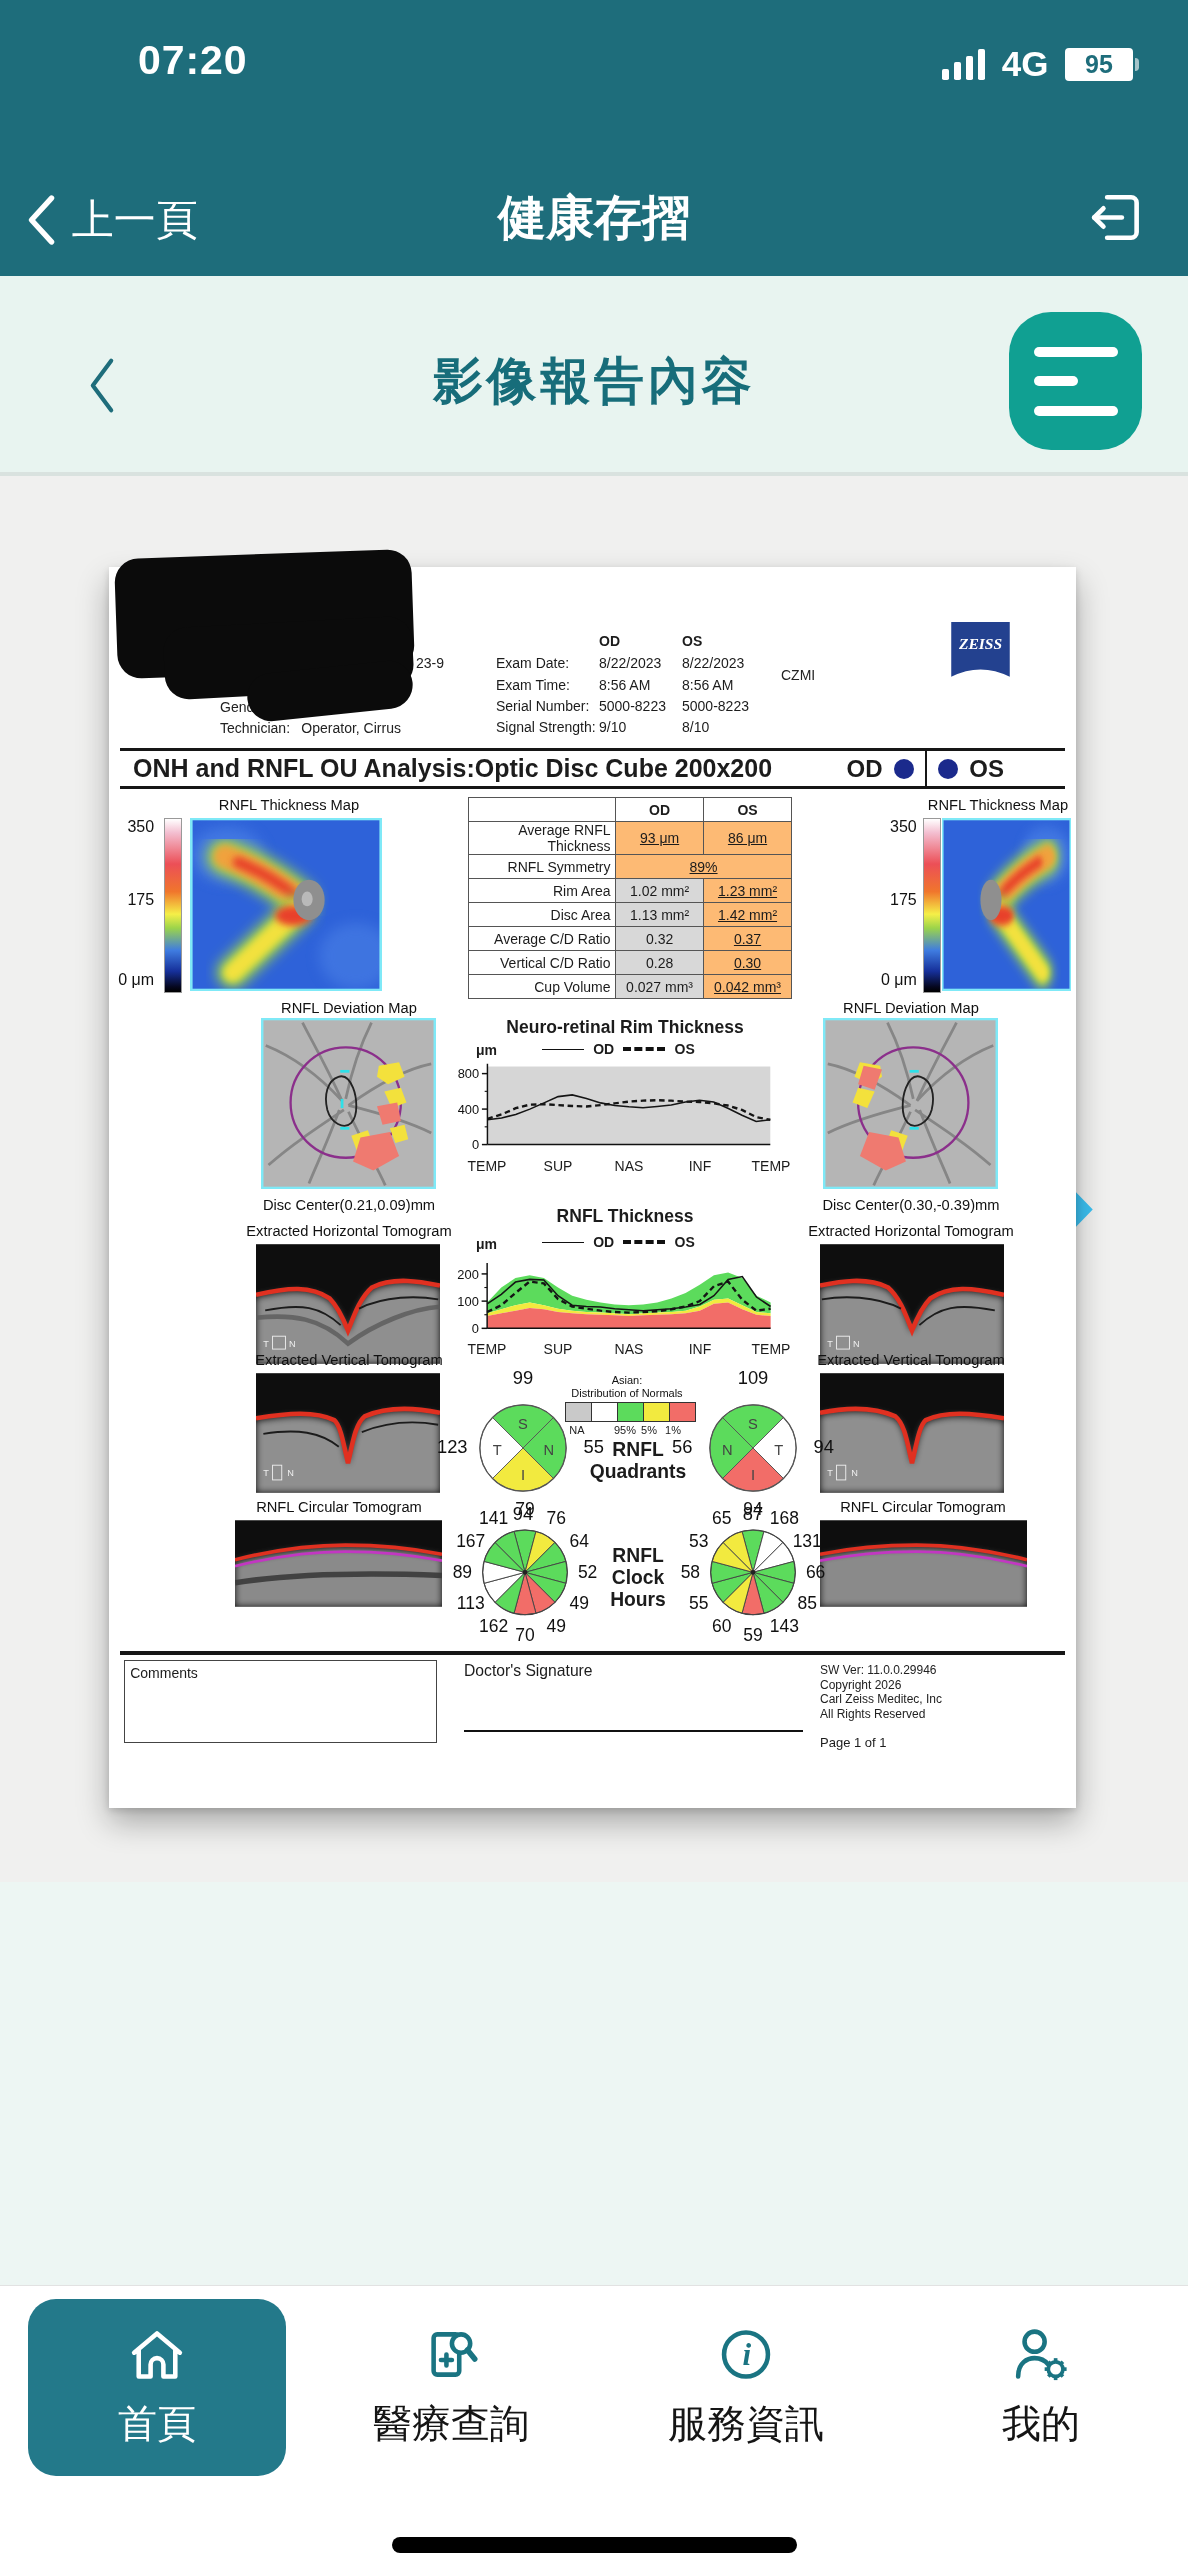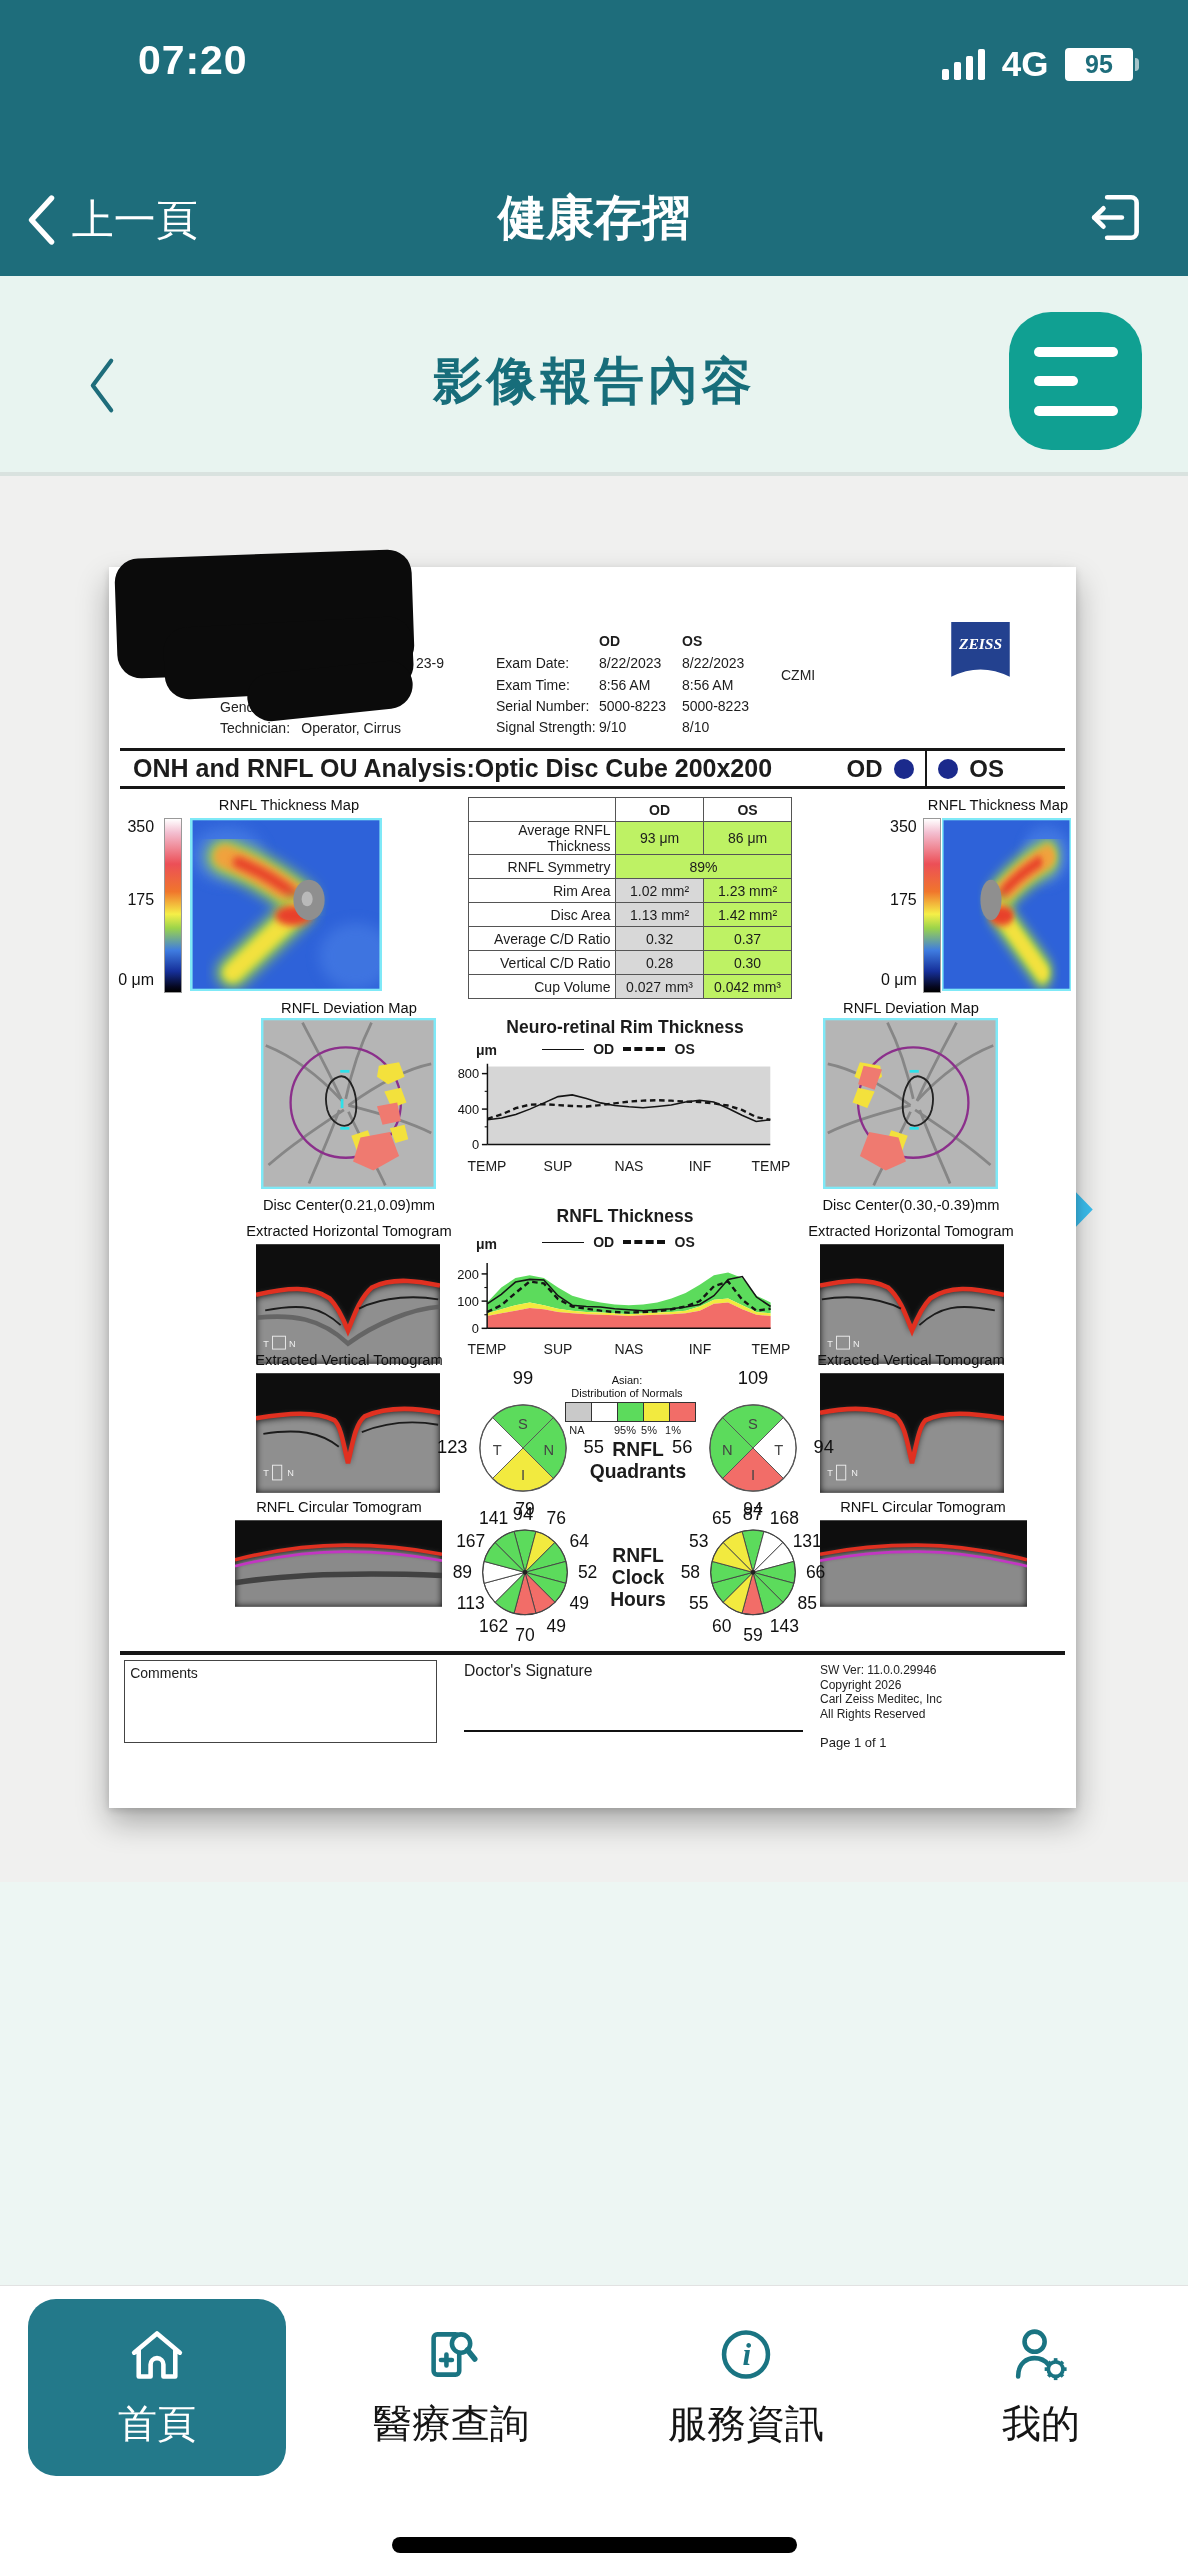--- a/index.html
+++ b/index.html
@@ -46,21 +46,21 @@
   .dot{width:20px;height:20px;border-radius:50%;background:#1b2a8c;display:inline-block;}
   .vdiv{width:2.8px;height:35px;background:#161616;}
   .sec-title{position:absolute;font-size:14.7px;color:#111;white-space:nowrap;transform:translateX(-50%);}
   .scale-lbl{position:absolute;font-size:16px;color:#111;}
   .cbar{position:absolute;width:15.7px;height:173px;border:0.9px solid #999;
     background:linear-gradient(180deg,#ffffff 0%,#f3bed0 8%,#ec4f57 26%,#f0762c 42%,#f5ef48 55%,#9cd44a 63%,#3f7ce0 76%,#16309a 88%,#05071f 97%,#000 100%);}
   .mtable{position:absolute;left:359px;top:230px;width:324px;border-collapse:collapse;font-size:14px;}
   .mtable td{border:0.9px solid #555;height:23px;padding:0 4.6px;}
   .mtable .lab{width:146px;text-align:right;background:#fff;}
   .mtable .val{width:83px;text-align:center;}
-  .g{background:#bef264;}
+  .g{background:#fdba74;text-decoration:underline;}
   .gy{background:#d8d8d8;}
   .hdc{text-align:center;font-weight:bold;background:#fff;}
   .chart-title{position:absolute;transform:translateX(-50%);font-size:17.5px;font-weight:bold;white-space:nowrap;}
   .legend{position:absolute;display:flex;align-items:center;gap:9.2px;font-size:14px;font-weight:bold;}
   .leg-solid{width:42px;border-top:1.8px solid #111;}
   .leg-dash{width:42px;border-top:4.6px dashed #111;}
   .um{position:absolute;font-size:14px;font-weight:bold;}
   .xlabels{position:absolute;width:322px;height:18.4px;font-size:14px;}
   .xlabels span{position:absolute;transform:translateX(-50%);white-space:nowrap;}
   .center-label{position:absolute;transform:translateX(-50%);text-align:center;font-size:19.3px;font-weight:bold;line-height:22px;}

